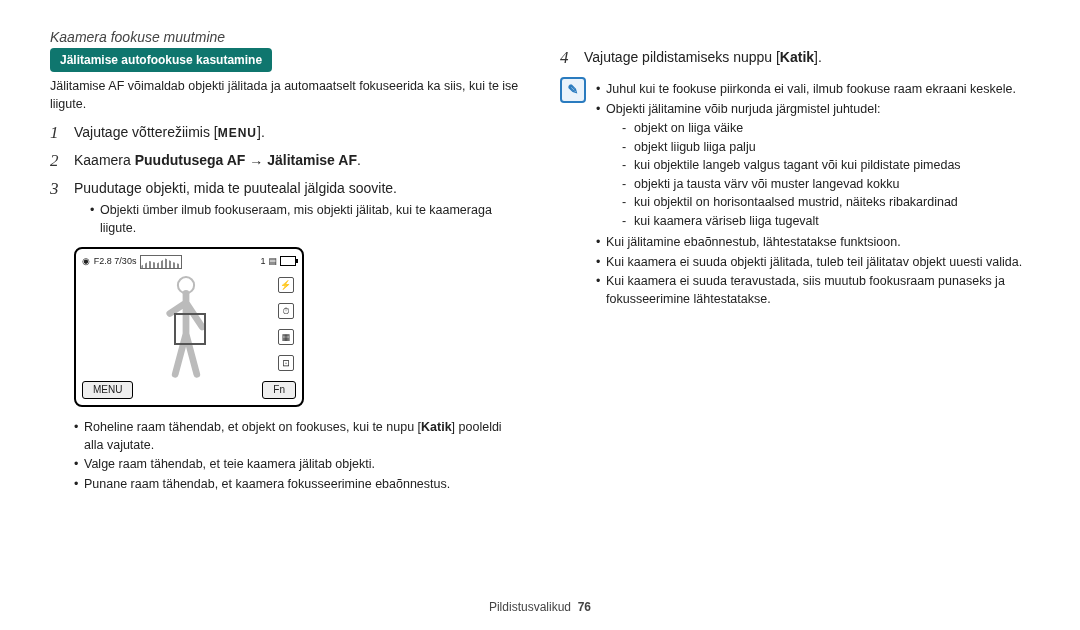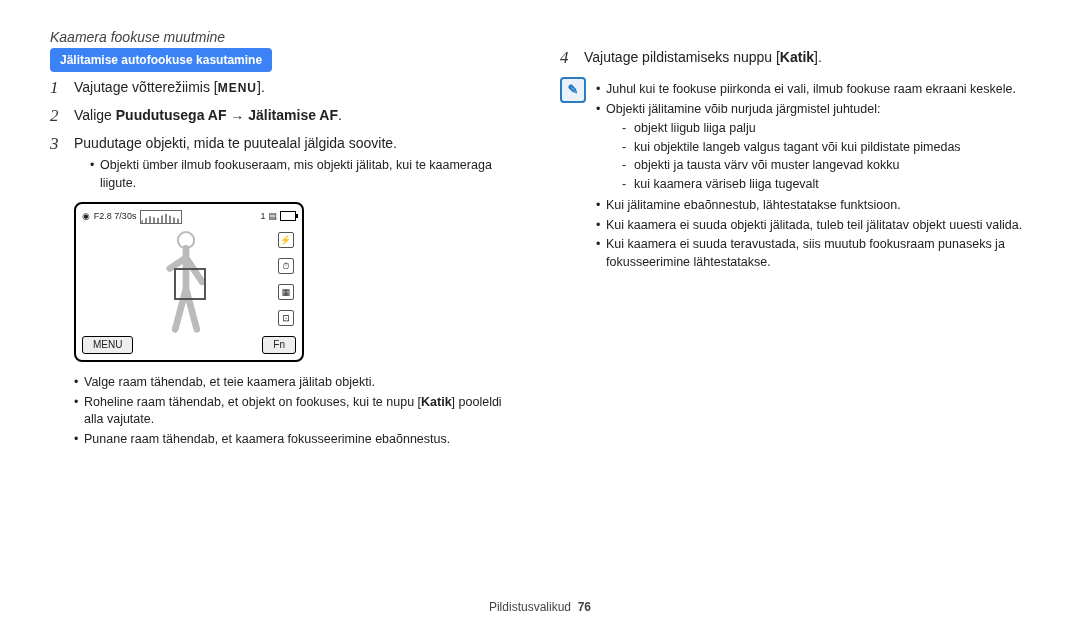--- a/index.html
+++ b/index.html
@@ -23,21 +23,21 @@
   .columns {
     display: flex;
     gap: 40px;
   }
   .col {
     flex: 1;
     min-width: 0;
   }
   .section-tag {
     display: inline-block;
-    background: #3b82f6;
+    background: #0f766e;
     color: #fff;
     font-weight: bold;
     font-size: 12px;
     padding: 4px 10px;
     border-radius: 4px;
     margin-bottom: 6px;
   }
   .intro {
     margin-bottom: 10px;
   }
@@ -171,29 +171,30 @@
 </style>
 </head>
 <body>
 
 <div class="page-header">Kaamera fookuse muutmine</div>
 
 <div class="columns">
 
   <div class="col">
     <div class="section-tag">Jälitamise autofookuse kasutamine</div>
+    <div class="intro">Jälitamise AF võimaldab objekti jälitada ja automaatselt fokuseerida ka siis, kui te ise liigute.</div>
 
     <ol class="steps">
       <li>
         <span class="num">1</span>
         <span>Vajutage võtterežiimis [</span><span class="menu-icon">MENU</span><span>].</span>
       </li>
       <li>
         <span class="num">2</span>
-        <span>Valige </span><span class="bold">Puudutusega AF</span><span class="arrow"> → </span><span class="bold">Jälitamise AF</span><span>.</span>
+        <span>Kaamera </span><span class="bold">Puudutusega AF</span><span class="arrow"> → </span><span class="bold">Jälitamise AF</span><span>.</span>
       </li>
       <li>
         <span class="num">3</span>
         <span>Puudutage objekti, mida te puutealal jälgida soovite.</span>
         <ul class="bullets">
           <li>Objekti ümber ilmub fookuseraam, mis objekti jälitab, kui te kaameraga liigute.</li>
         </ul>
       </li>
     </ol>
 
@@ -222,47 +223,49 @@
         </svg>
       </div>
       <div class="focus-box"></div>
       <div class="lcd-bottom">
         <span class="softkey">MENU</span>
         <span class="softkey">Fn</span>
       </div>
     </div>
 
     <ul class="bullets" style="padding-left:24px;">
+      <li>
+        <span>Roheline raam tähendab, et objekt on fookuses, kui te nupu [</span><span class="bold">Katik</span><span>] pooleldi alla vajutate.</span>
+      </li>
       <li>Valge raam tähendab, et teie kaamera jälitab objekti.</li>
-      <li>
-        <span>Roheline raam tähendab, et objekt on fookuses, kui te nupu [</span><span class="bold">Katik</span><span>] pooleldi alla vajutate.</span>
-      </li>
       <li>Punane raam tähendab, et kaamera fokusseerimine ebaõnnestus.</li>
     </ul>
   </div>
 
   <div class="col">
     <ol class="steps">
       <li>
         <span class="num">4</span>
         <span>Vajutage pildistamiseks nuppu [</span><span class="bold">Katik</span><span>].</span>
       </li>
     </ol>
 
     <div class="note-box">
       <div class="note-icon">✎</div>
       <div class="note-body">
         <ul class="bullets">
           <li>Juhul kui te fookuse piirkonda ei vali, ilmub fookuse raam ekraani keskele.</li>
           <li>
             <span>Objekti jälitamine võib nurjuda järgmistel juhtudel:</span>
             <ul class="sub-dash">
+              <li>objekt on liiga väike</li>
               <li>objekt liigub liiga palju</li>
               <li>kui objektile langeb valgus tagant või kui pildistate pimedas</li>
               <li>objekti ja tausta värv või muster langevad kokku</li>
+              <li>kui objektil on horisontaalsed mustrid, näiteks ribakardinad</li>
               <li>kui kaamera väriseb liiga tugevalt</li>
             </ul>
           </li>
           <li>Kui jälitamine ebaõnnestub, lähtestatakse funktsioon.</li>
           <li>Kui kaamera ei suuda objekti jälitada, tuleb teil jälitatav objekt uuesti valida.</li>
           <li>Kui kaamera ei suuda teravustada, siis muutub fookusraam punaseks ja fokusseerimine lähtestatakse.</li>
         </ul>
       </div>
     </div>
   </div>

